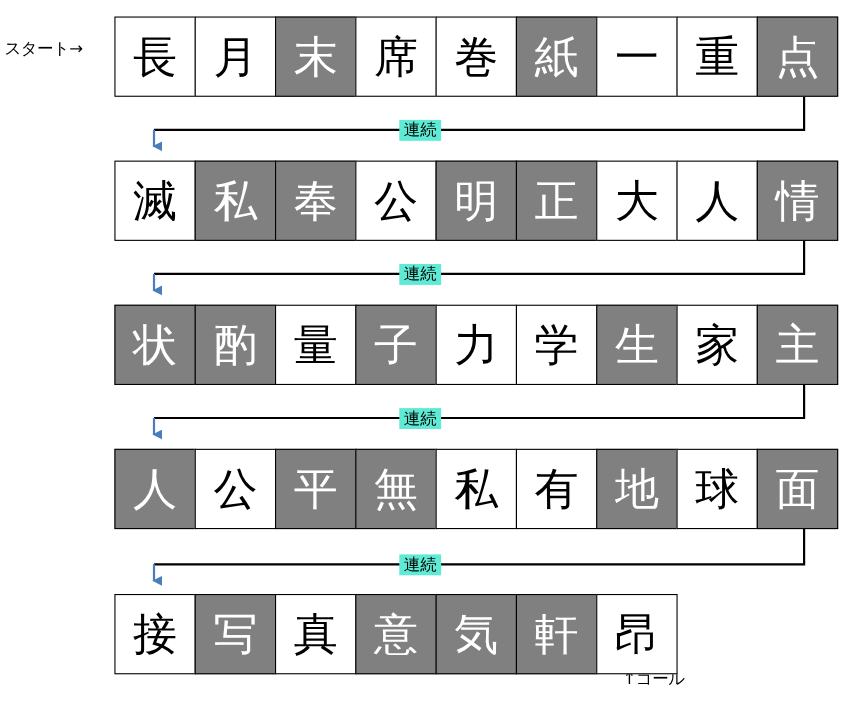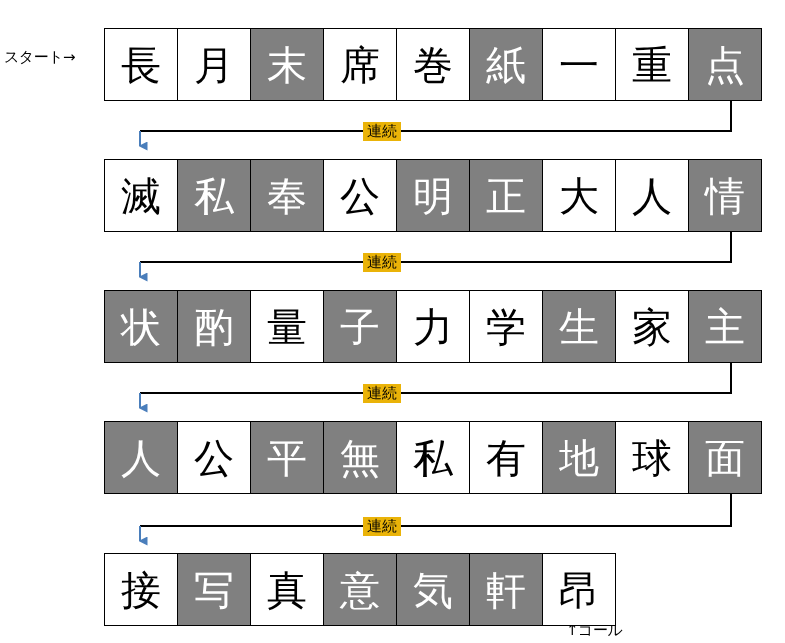--- a/index.html
+++ b/index.html
@@ -12,21 +12,21 @@
     width: 785px;
     height: 643px;
     position: relative;
     font-family: "Liberation Sans", "DejaVu Sans", sans-serif;
     overflow: hidden;
   }
 
   #diagram {
     position: absolute;
     left: 0;
-    top: 13px;
+    top: 0;
     width: 785px;
     height: 630px;
   }
 
   
   .start-label {
     position: absolute;
     left: 4px;
     top: 35px;
     font-size: 15px;
@@ -87,21 +87,21 @@
     top: 0;
     width: 785px;
     height: 643px;
     pointer-events: none;
   }
 
   .conn-label {
     position: absolute;
     font-size: 15px;
     color: #000000;
-    background: #eab308;
+    background: #5eead4;
     padding: 0 4px;
     white-space: nowrap;
     font-family: Liberation Serif, serif;
   }
 </style>
 </head>
 <body>
 
 <div id="diagram">
 

